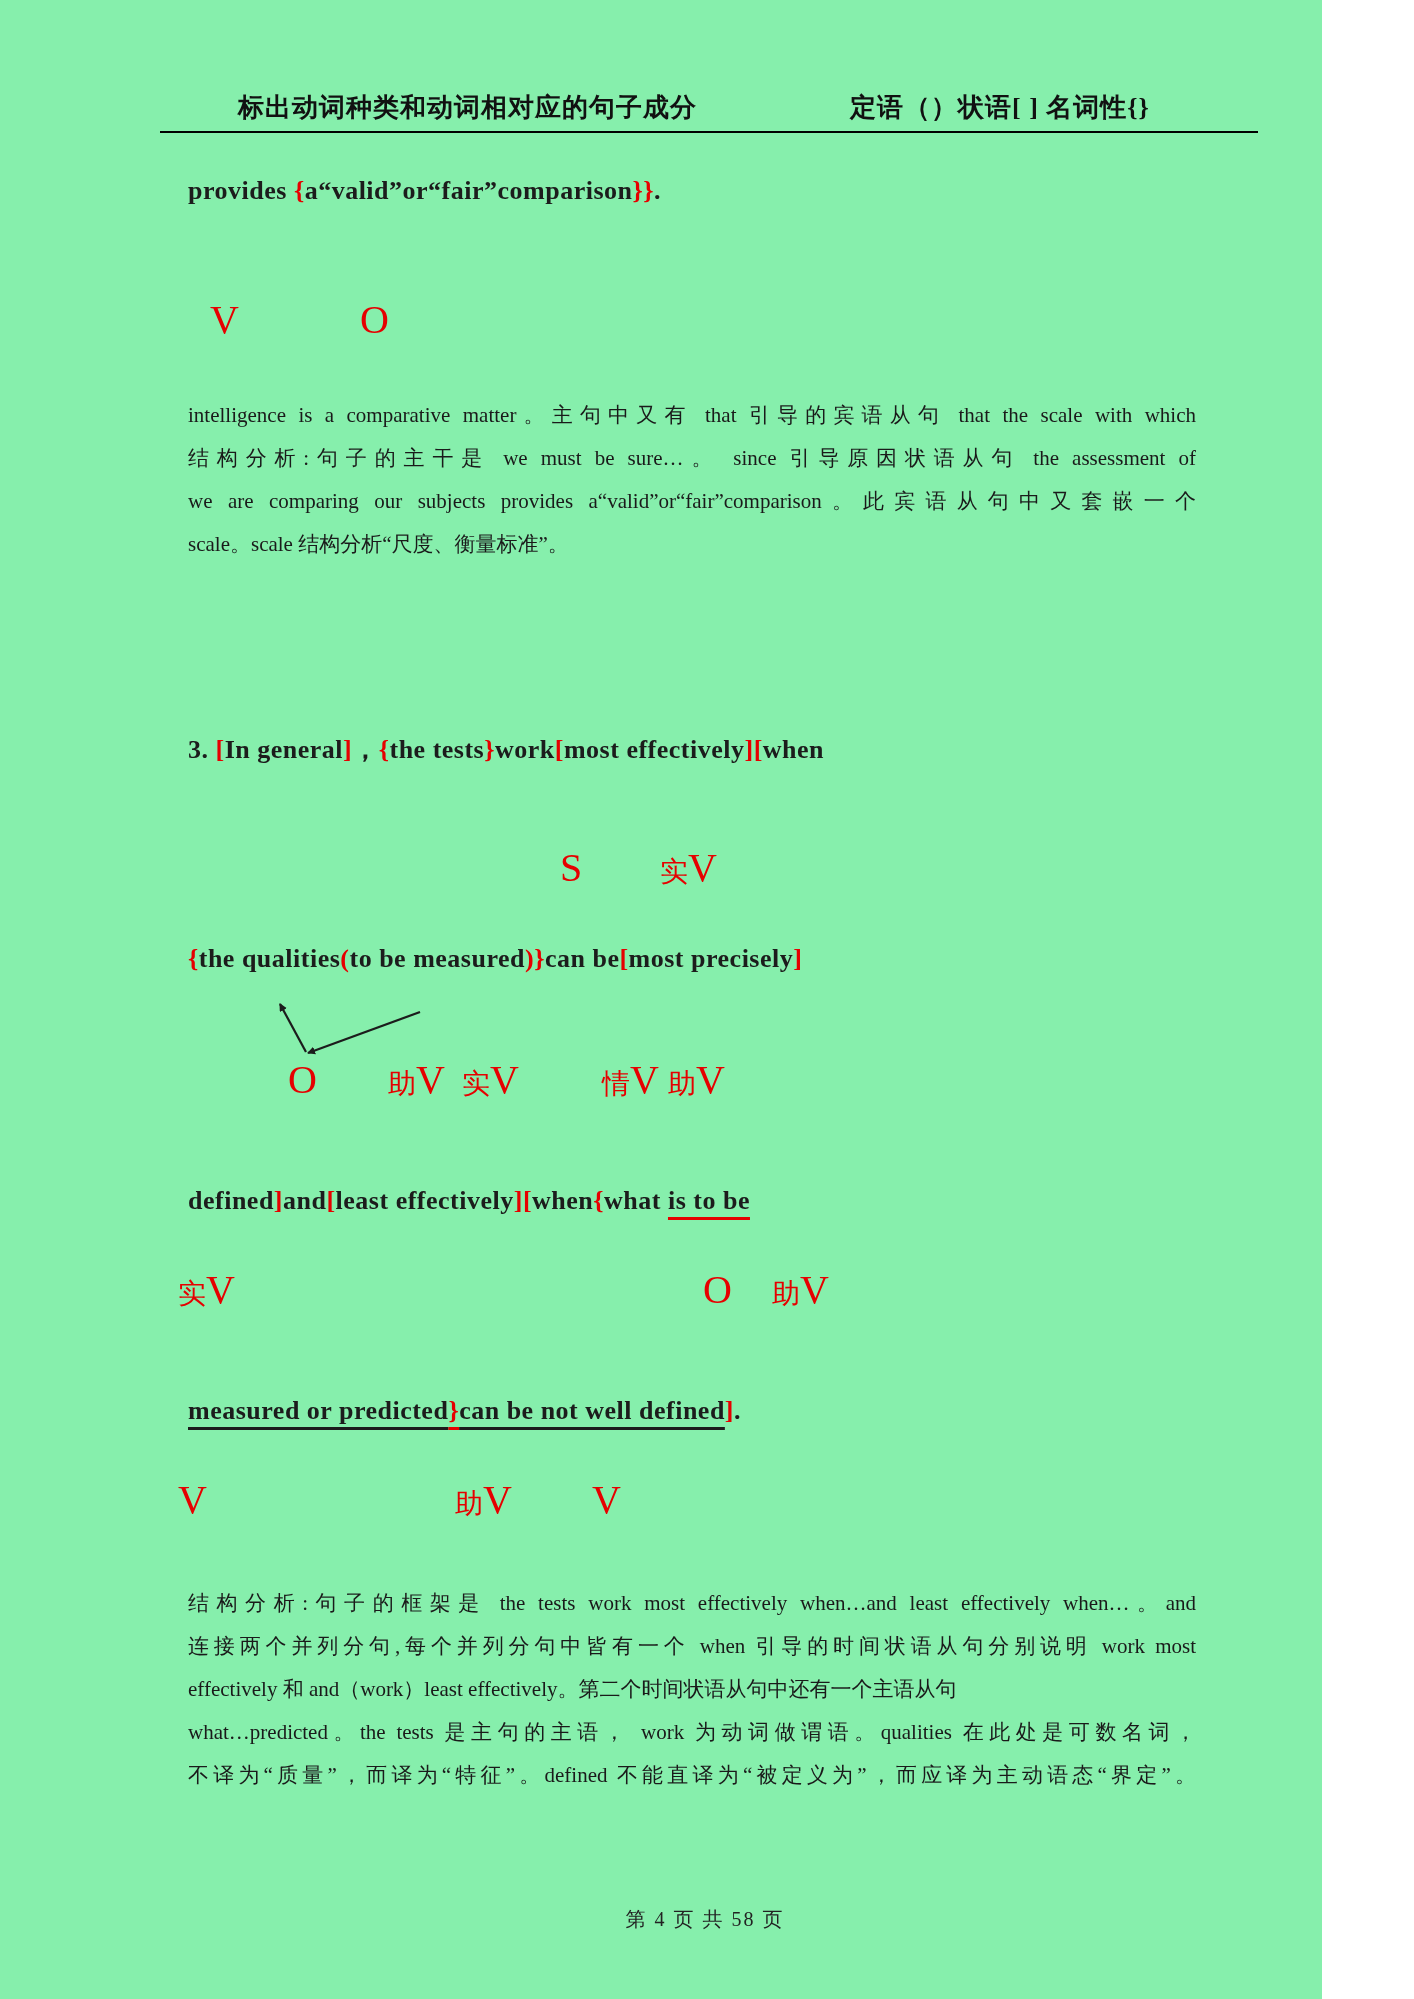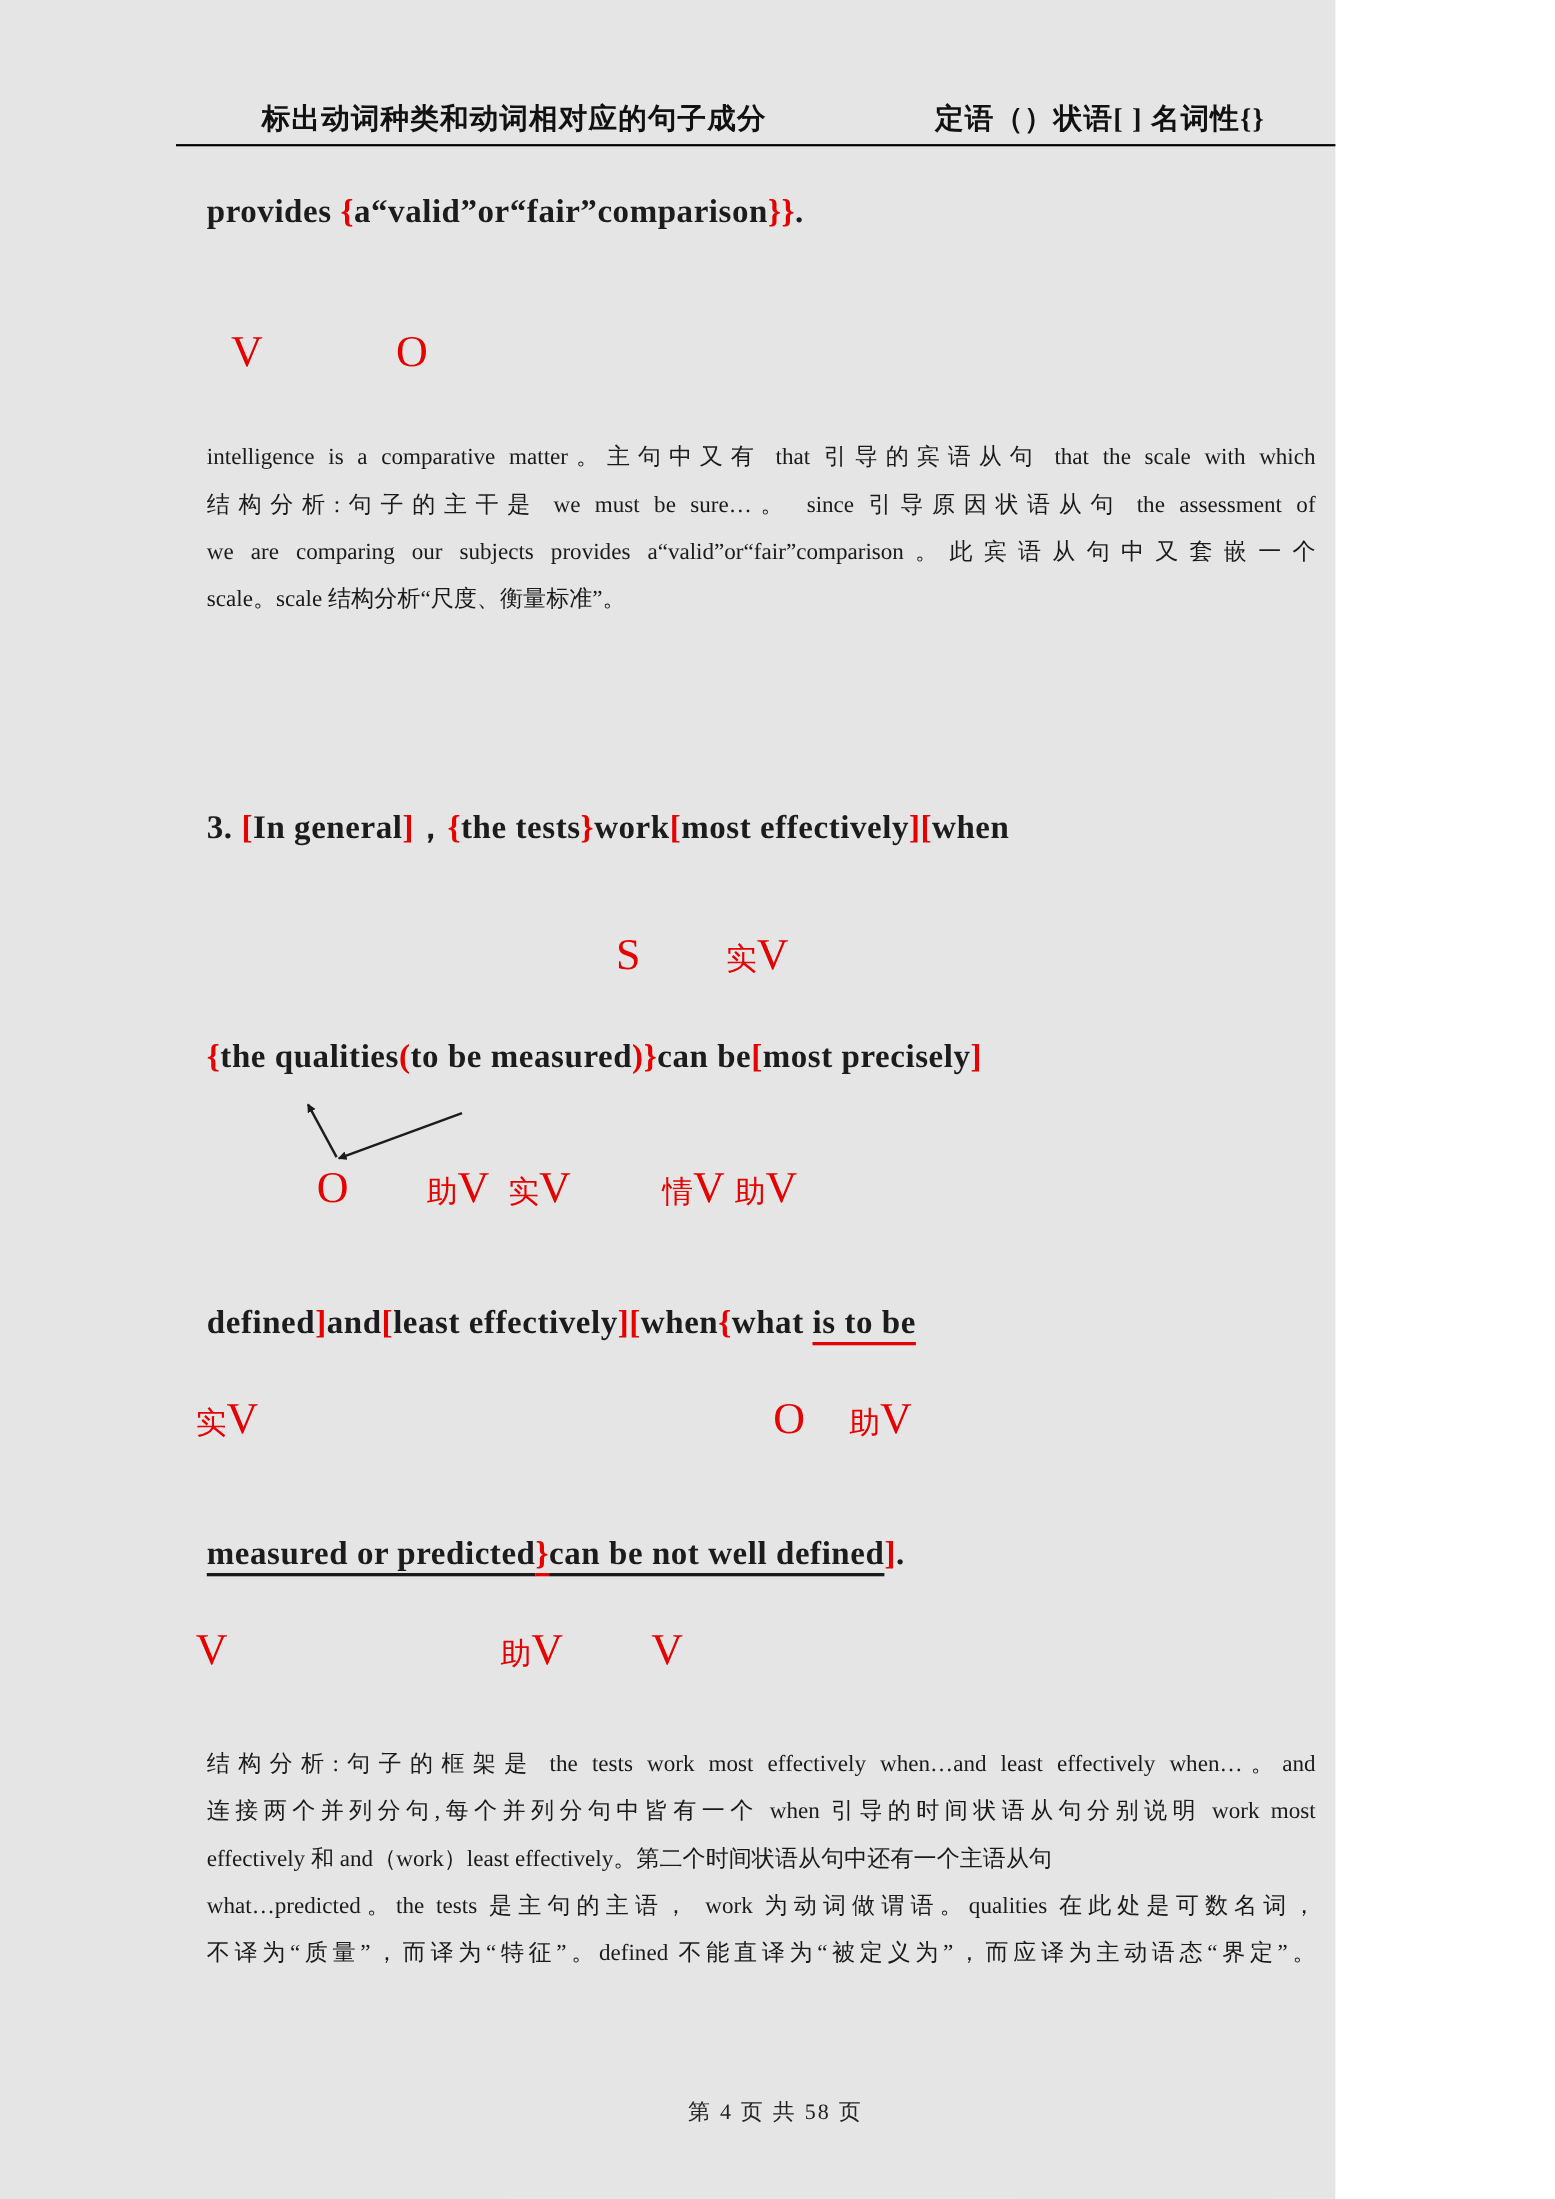--- a/index.html
+++ b/index.html
@@ -1,33 +1,33 @@
 <!DOCTYPE html>
 <html><head>
 <meta charset="utf-8">
 <style>
   :root{ --red:#e60000; --ink:#1c1c1c; }
   html,body{margin:0;padding:0;background:#ffffff;}
   .page{
-    position:relative; width:1214px; height:1999px; background:#e5e5e5;
+    position:relative; width:1322px; height:1999px; background:#86efac;
     font-family:"Liberation Serif","DejaVu Serif",serif; color:var(--ink);
     overflow:hidden;
   }
   .hdr{
     position:absolute; top:90px; font-weight:bold; font-size:26px;
     color:#111; white-space:nowrap; letter-spacing:1px;
   }
   .hdr-left{ left:238px; }
   .hdr-right{ left:850px; }
   .hdr-rule{
     position:absolute; left:160px; top:131px; width:1098px; height:0;
     border-top:2.5px solid #000;
   }
   .sent{
-    position:absolute; left:188px; font-weight:bold; font-size:30px;
+    position:absolute; left:188px; font-weight:bold; font-size:26px;
     color:var(--ink); white-space:nowrap; letter-spacing:0.5px;
   }
   .sent .red{ color:var(--red); }
   .ul{ text-decoration:underline; text-decoration-thickness:3px; text-underline-offset:8px; }
   .ul-red{ text-decoration-color:var(--red);margin-top:39px; }
   .ann{
     position:absolute; color:var(--red); font-size:40px; white-space:nowrap;
     font-weight:normal; line-height:1;
   }
   .ann .cjk{ font-size:28px; }

